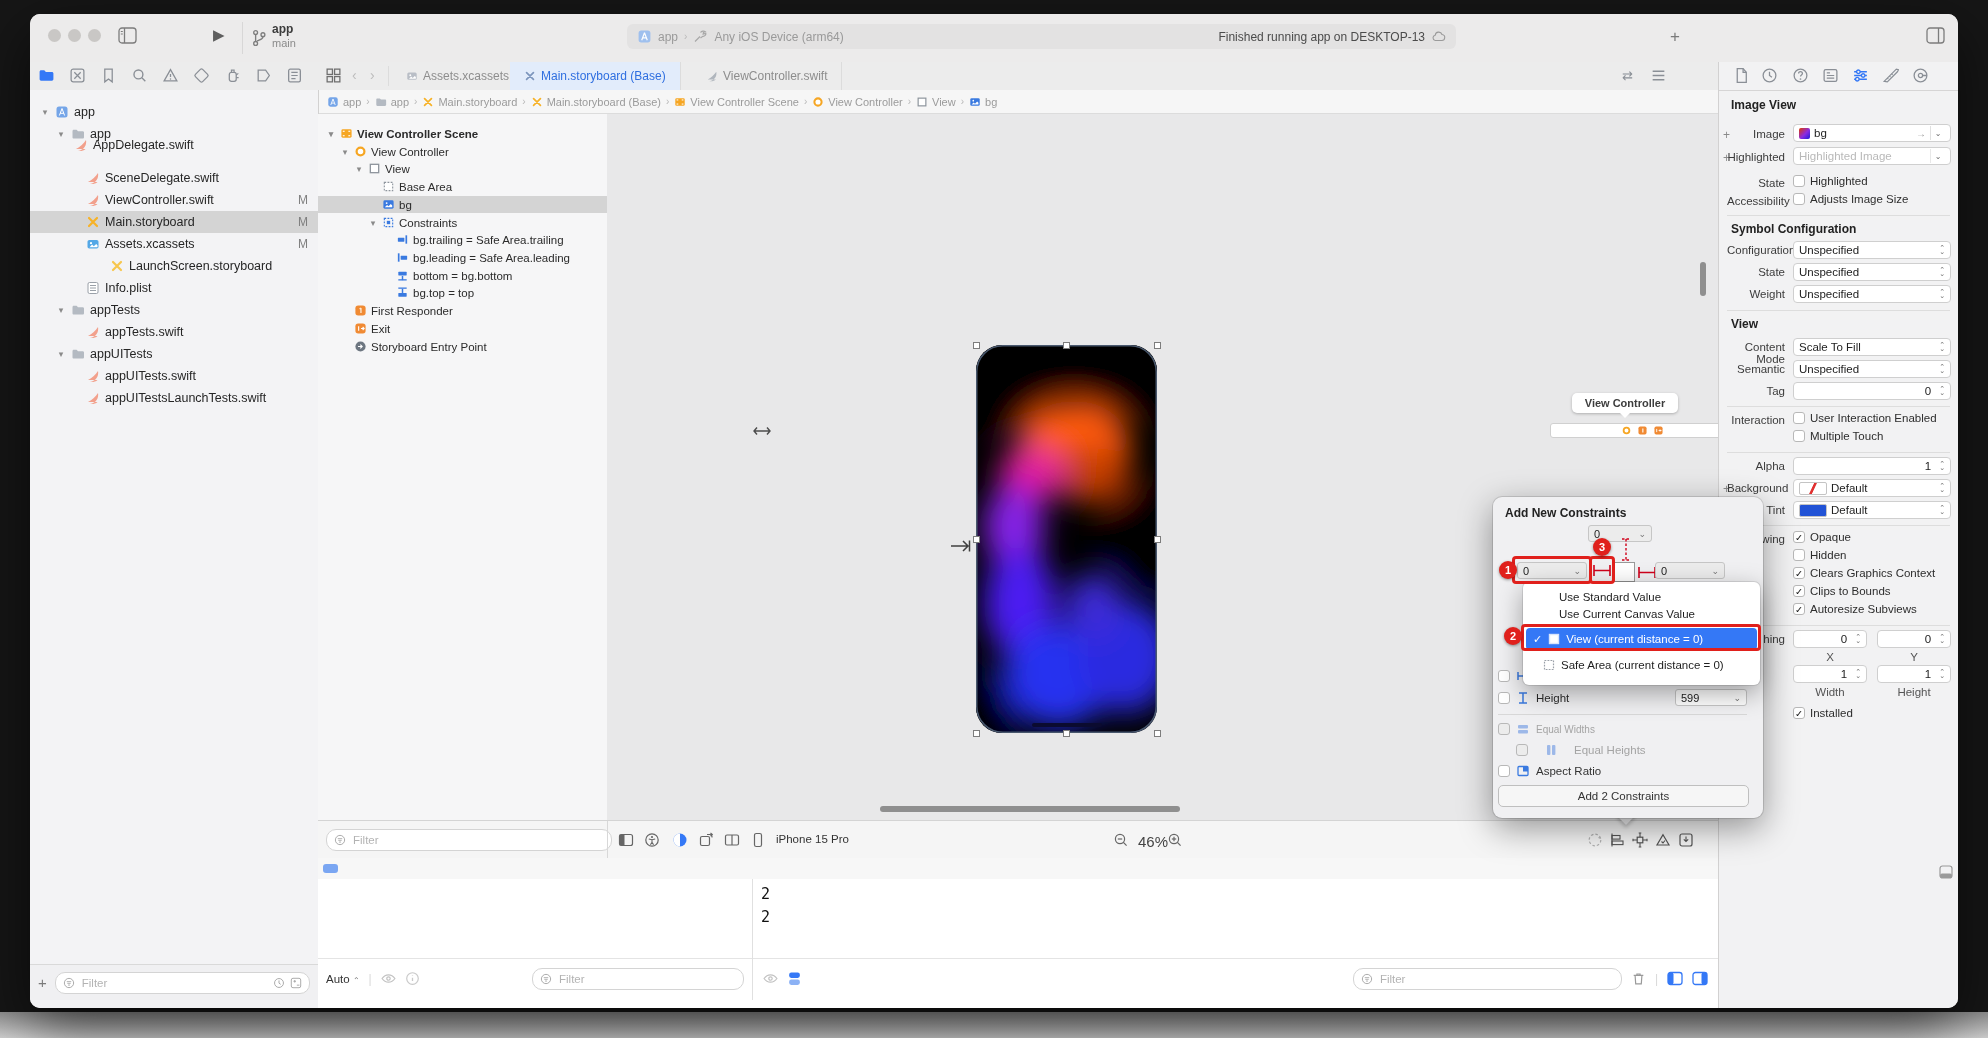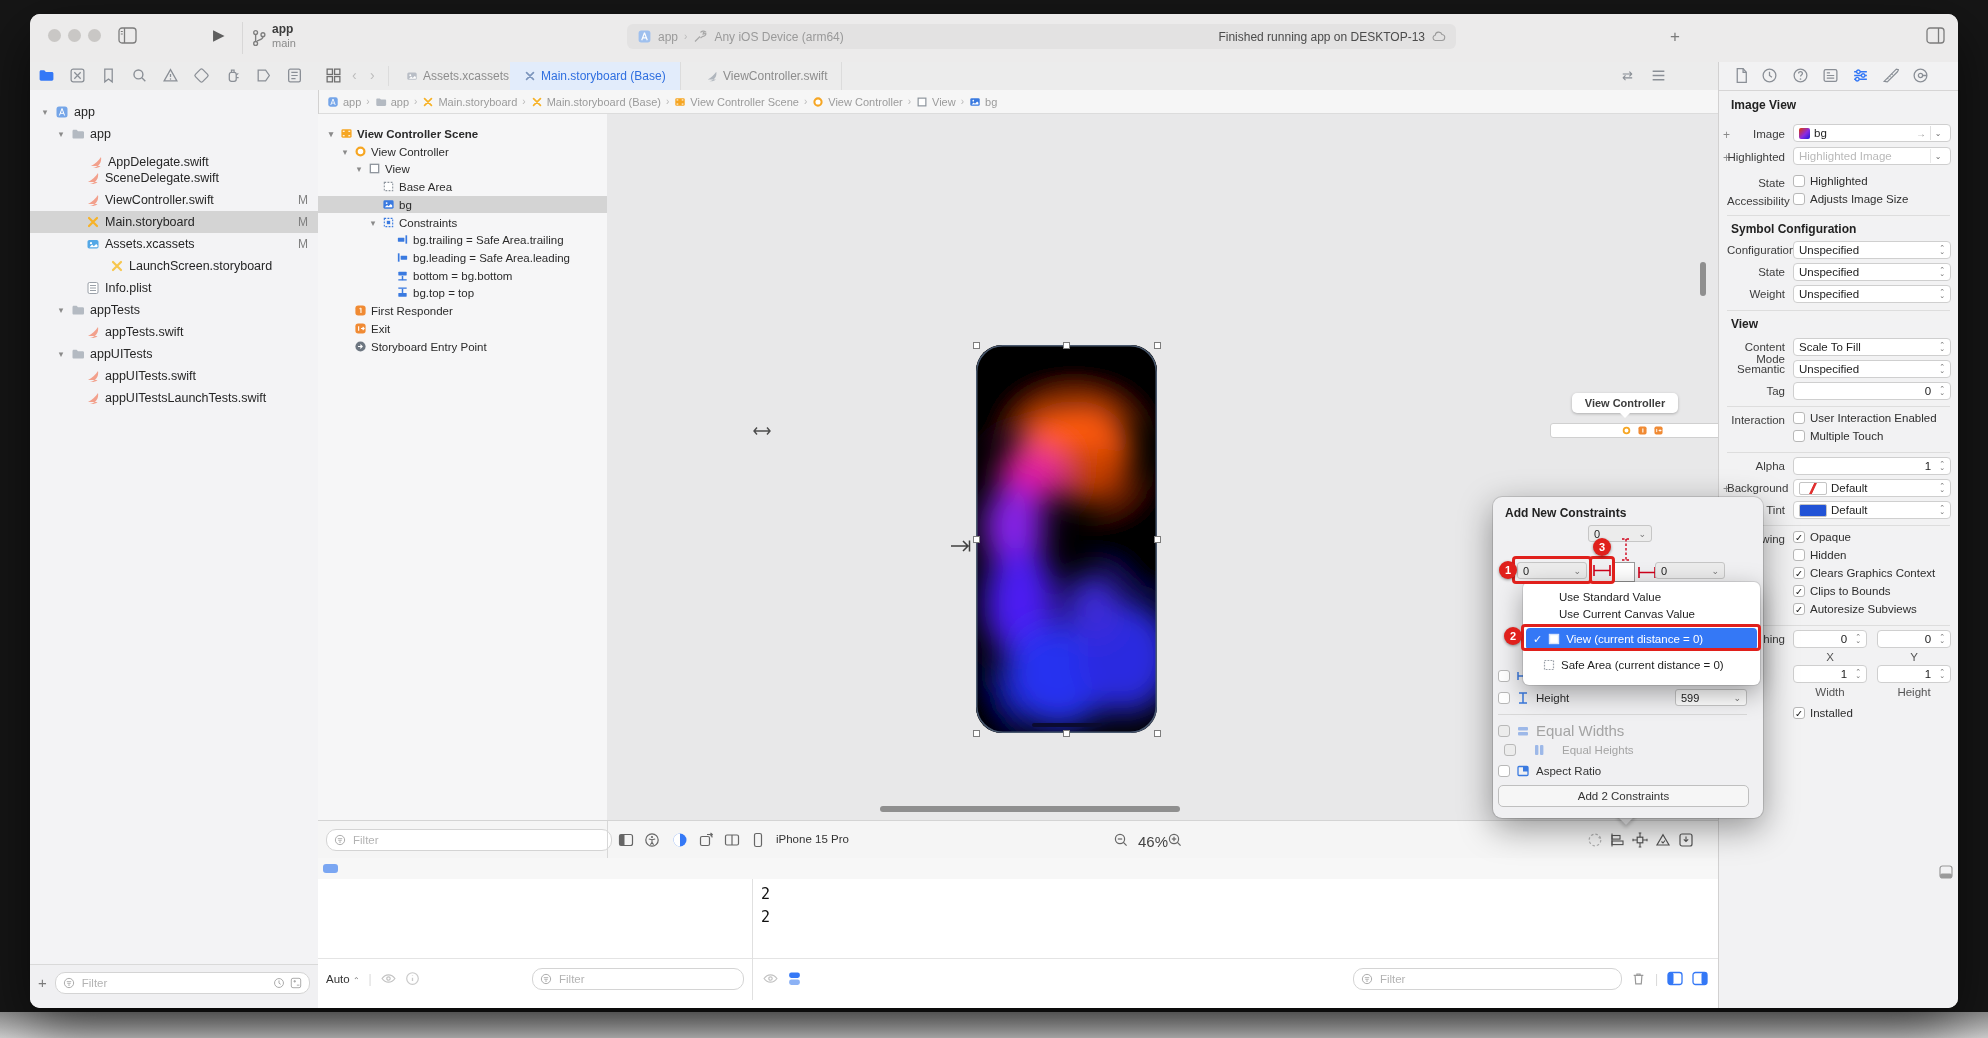--- a/index.html
+++ b/index.html
@@ -304,21 +304,21 @@
           </svg>
       <span>app</span>
     </div>
     <div class="trow" style="top:33px;padding-left:26px">
       <span class="dis">▾</span>
       <svg class="fi" viewBox="0 0 14 14">
             <path d="M1.5 4.2c0-.8.5-1.4 1.3-1.4h2.8L7 4.2h4.7c.8 0 1.3.6 1.3 1.4v4.6c0 .8-.5 1.4-1.3 1.4H2.8c-.8 0-1.3-.6-1.3-1.4z" fill="#b4bac2"></path>
           </svg>
       <span>app</span>
     </div>
-    <div class="trow" style="top:61px;padding-left:59px">
+    <div class="trow" style="top:44px;padding-left:44px">
       <svg class="fi" viewBox="0 0 14 14">
             <path d="M2 11c4-2 8-6 10-9 1 5-2 10-8 11 3 .4 6-.4 7.5-2z" fill="#f2a08c"></path>
           </svg>
       <span>AppDelegate.swift</span>
     </div>
     <div class="trow" style="top:77px;padding-left:56px">
       <svg class="fi" viewBox="0 0 14 14">
             <path d="M2 11c4-2 8-6 10-9 1 5-2 10-8 11 3 .4 6-.4 7.5-2z" fill="#f2a08c"></path>
           </svg>
       <span>SceneDelegate.swift</span>
@@ -993,29 +993,29 @@
           </svg>
       <span>Height</span>
     </div>
     <div class="pfield" style="left:182px;top:192px;width:72px;background:#fff">
       <span>599</span>
           <span class="pchev">⌄</span>
     </div>
 
     <div class="abs" style="left:5px;top:217px;width:249px;height:1px;background:#d8d8d8"></div>
 
-    <div class="ir" style="left:5px;top:225px;gap:6px;font-size:15px;color:#a4a4a4">
+    <div class="ir" style="left:5px;top:225px;gap:6px;font-size:10px;color:#a4a4a4">
       <span class="cb" style="background:#ececec"></span>
       <svg width="14" height="14" viewBox="0 0 14 14">
             <rect x="2" y="3" width="10" height="3.4" rx="1" fill="#9db8e8"></rect>
             <rect x="2" y="8" width="10" height="3.4" rx="1" fill="#9db8e8"></rect>
           </svg>
       <span>Equal Widths</span>
     </div>
-    <div class="ir" style="left:11px;top:246px;gap:16px;font-size:11.5px;color:#a4a4a4">
+    <div class="ir" style="left:23px;top:246px;gap:16px;font-size:11.5px;color:#a4a4a4">
       <span class="cb" style="background:#ececec"></span>
       <svg width="14" height="14" viewBox="0 0 14 14">
             <rect x="3" y="2" width="3.4" height="10" rx="1" fill="#9db8e8"></rect>
             <rect x="8" y="2" width="3.4" height="10" rx="1" fill="#9db8e8"></rect>
           </svg>
       <span>Equal Heights</span>
     </div>
     <div class="ir" style="left:5px;top:267px;gap:6px;font-size:11.5px;color:#333">
       <span class="cb"></span>
       <svg width="14" height="14" viewBox="0 0 14 14">

